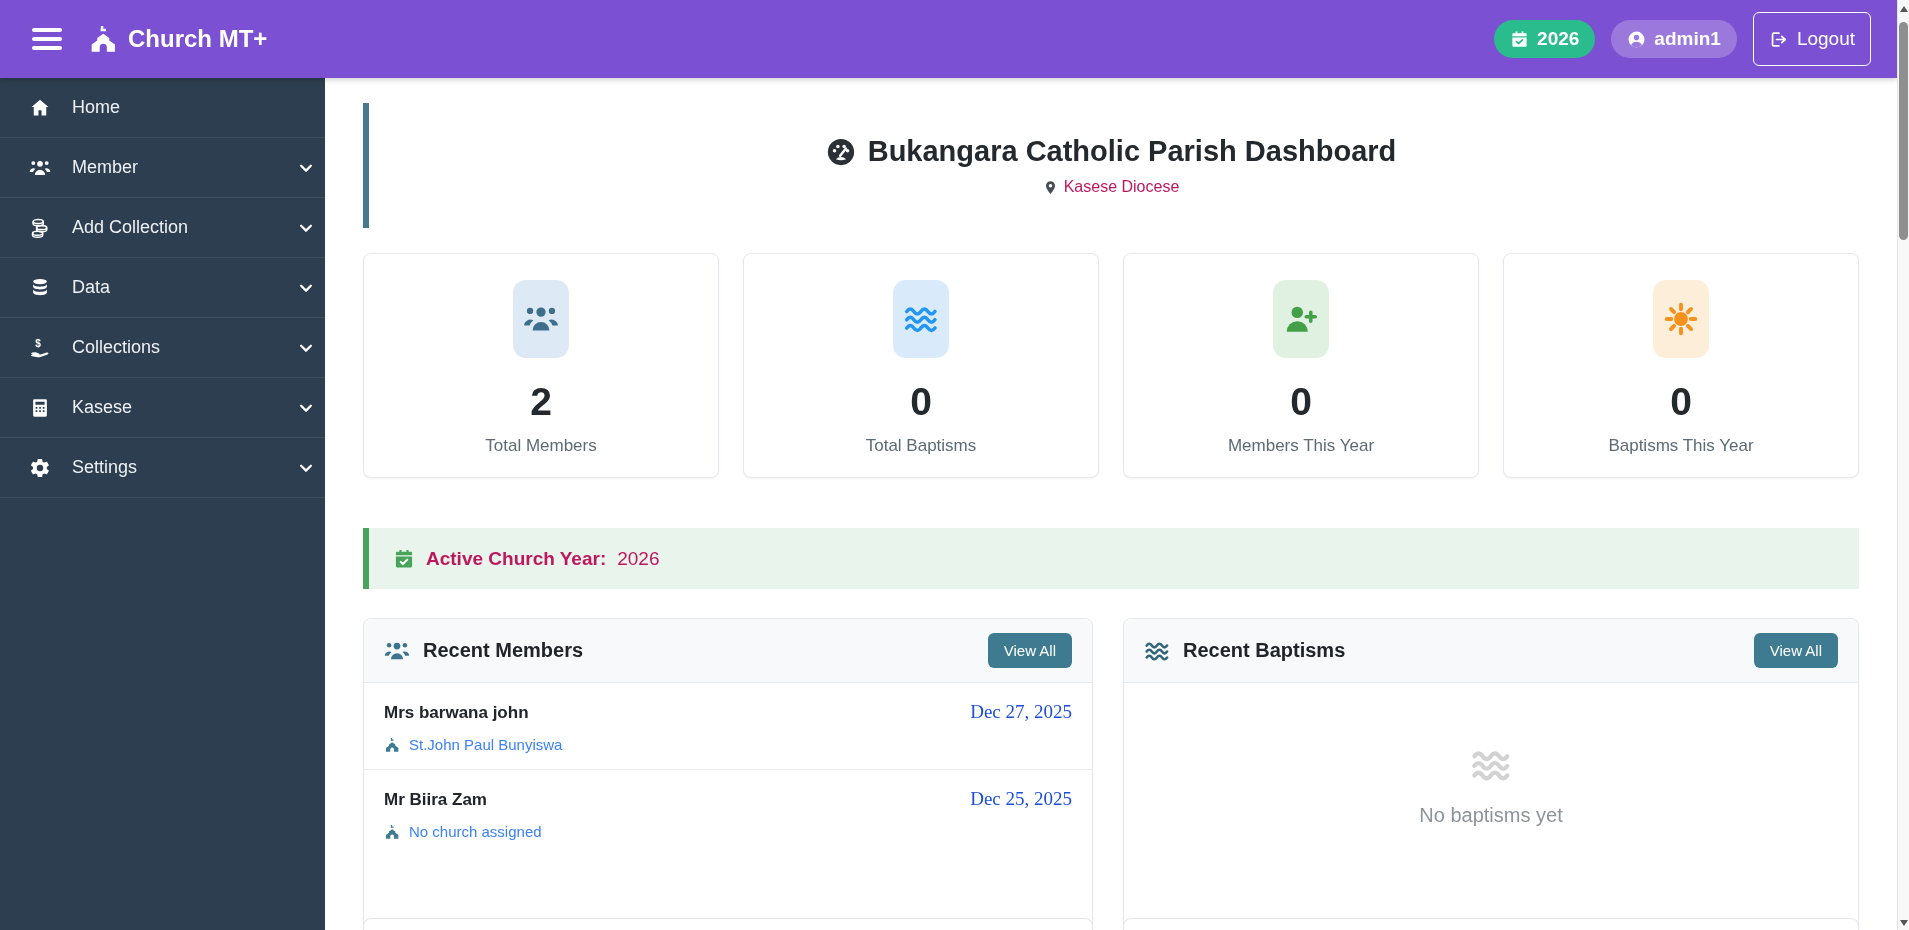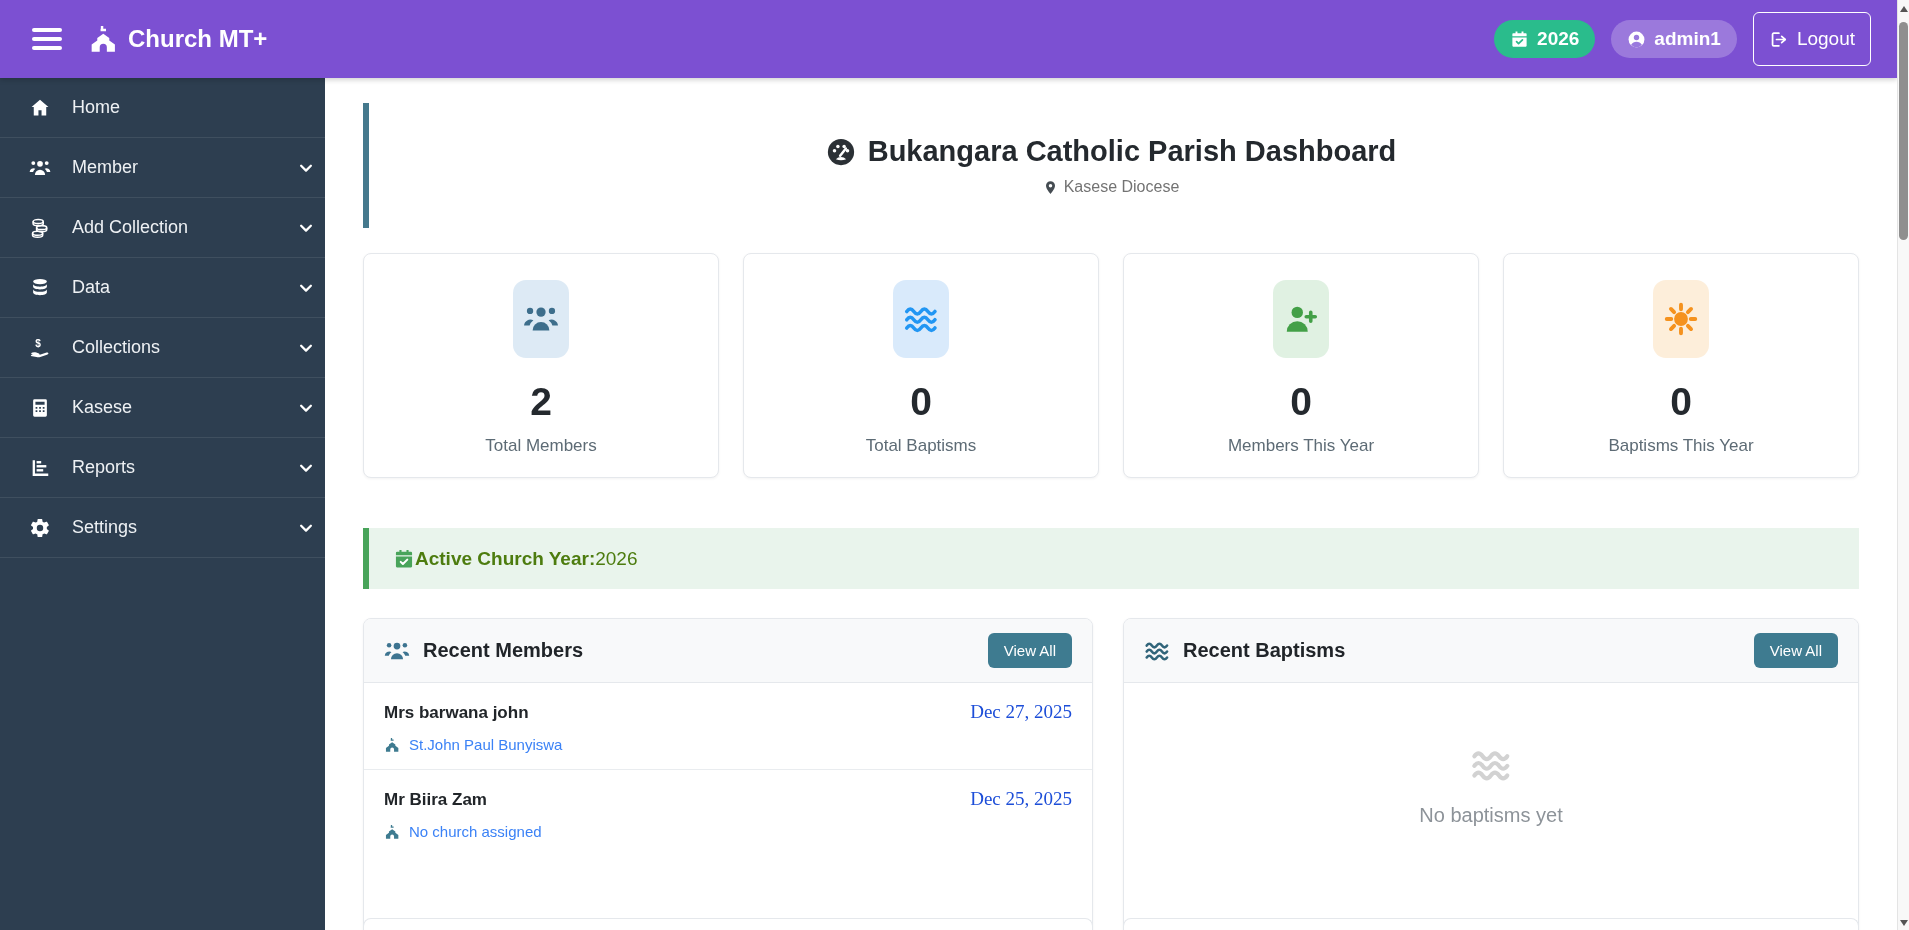--- a/index.html
+++ b/index.html
@@ -36,40 +36,40 @@
   .side-item .chev svg{width:18px;height:18px;}
 
   
   .main{position:absolute;left:325px;top:78px;right:12px;bottom:0;background:#fff;}
 
   .page-header{position:absolute;left:38px;top:25px;width:1490px;height:125px;background:#fff;
                border-left:6px solid #45798d;box-sizing:border-box;
                display:flex;flex-direction:column;align-items:center;justify-content:center;gap:10px;}
   .page-title{display:flex;align-items:center;gap:12px;font-size:29px;font-weight:bold;color:#24292e;text-align:right;}
   .page-title svg{width:30px;height:30px;}
-  .page-subtitle{display:flex;align-items:center;gap:6px;font-size:16px;color:#737373;}
+  .page-subtitle{display:flex;align-items:center;gap:6px;font-size:16px;color:#be185d;}
   .page-subtitle svg{width:15px;height:15px;color:#454c52;}
 
   .stats{position:absolute;left:38px;top:175px;width:1496px;display:grid;
          grid-template-columns:repeat(4,1fr);gap:24px;}
   .stat-card{height:225px;background:#fff;border:1px solid #e5e8ec;border-radius:8px;
              box-shadow:0 1px 3px rgba(0,0,0,.05);display:flex;flex-direction:column;align-items:center;
              padding-top:26px;box-sizing:border-box;}
   .tile{width:56px;height:78px;border-radius:13px;display:flex;align-items:center;justify-content:center;}
   .tile svg{width:36px;height:36px;}
   .tile.c1{background:#ddeaf5;color:#3d6e8c;}
   .tile.c2{background:#d9eafb;color:#2196f3;}
   .tile.c3{background:#e0f1e2;color:#43a047;}
   .tile.c4{background:#fdeeda;color:#f5921e;}
   .stat-value{margin-top:22px;font-size:39px;font-weight:bold;color:#24292e;}
   .stat-label{margin-top:12px;font-size:17px;color:#5d6b75;}
 
   .year-banner{position:absolute;left:38px;top:450px;width:1496px;height:61px;background:#e9f4ec;
                border-left:6px solid #48a45a;box-sizing:border-box;display:flex;align-items:center;
-               padding-left:24px;font-size:19px;color:#4d7c0f;}
+               padding-left:24px;gap:11px;font-size:19px;color:#be185d;}
   .year-banner svg{width:22px;height:22px;}
   .year-banner .yb-label{font-weight:bold;}
 
   .panels{position:absolute;left:38px;top:540px;display:grid;grid-template-columns:730px 736px;gap:30px;}
   .panel{background:#fff;border:1px solid #e5e8ec;border-radius:8px;overflow:hidden;
          box-shadow:0 1px 3px rgba(0,0,0,.05);height:334px;box-sizing:border-box;}
   .panel-header{height:64px;background:#f8f9fa;border-bottom:1px solid #e5e8ec;display:flex;
                 align-items:center;padding:0 20px;gap:13px;box-sizing:border-box;}
   .panel-header .p-icon{width:26px;height:26px;display:flex;align-items:center;}
   .panel-header .p-icon svg{width:26px;height:26px;}
@@ -235,36 +235,20 @@
         </svg>
       </span>
       <span>Kasese</span>
       <span class="chev">
         <svg viewBox="0 0 24 24" fill="none" stroke="#fff" stroke-width="3" stroke-linecap="round" stroke-linejoin="round">
             <path d="M5.5 9l6.5 6.5L18.5 9"></path>
           </svg>
       </span>
     </div>
 
-    <div class="side-item">
-      <span class="s-icon">
-        <svg viewBox="0 0 24 24" fill="#fff">
-          <path d="M4 3.5h2.5V18H21v2.6H4z"></path>
-          <rect x="8.3" y="13.2" width="7.2" height="2.6"></rect>
-          <rect x="8.3" y="8.8" width="10.6" height="2.6"></rect>
-          <rect x="8.3" y="4.4" width="5" height="2.6"></rect>
-        </svg>
-      </span>
-      <span>Reports</span>
-      <span class="chev">
-        <svg viewBox="0 0 24 24" fill="none" stroke="#fff" stroke-width="3" stroke-linecap="round" stroke-linejoin="round">
-            <path d="M5.5 9l6.5 6.5L18.5 9"></path>
-          </svg>
-      </span>
-    </div>
 
     <div class="side-item">
       <span class="s-icon">
         <svg viewBox="0 0 24 24" fill="#fff">
           <path d="M19.4 13a7.5 7.5 0 0 0 .1-1 7.5 7.5 0 0 0-.1-1l2.1-1.6a.5.5 0 0 0 .1-.6l-2-3.5a.5.5 0 0 0-.6-.2l-2.5 1a7.7 7.7 0 0 0-1.7-1l-.4-2.6a.5.5 0 0 0-.5-.4h-4a.5.5 0 0 0-.5.4l-.4 2.6a7.7 7.7 0 0 0-1.7 1l-2.5-1a.5.5 0 0 0-.6.2l-2 3.5a.5.5 0 0 0 .1.6L4.4 11a7.5 7.5 0 0 0 0 2l-2.1 1.6a.5.5 0 0 0-.1.6l2 3.5c.1.2.4.3.6.2l2.5-1c.5.4 1.1.7 1.7 1l.4 2.6c0 .2.2.4.5.4h4c.2 0 .4-.2.5-.4l.4-2.6c.6-.2 1.2-.6 1.7-1l2.5 1c.2.1.5 0 .6-.2l2-3.5a.5.5 0 0 0-.1-.6zM12 15.5a3.5 3.5 0 1 1 0-7 3.5 3.5 0 0 1 0 7z"></path>
         </svg>
       </span>
       <span>Settings</span>
       <span class="chev">
         <svg viewBox="0 0 24 24" fill="none" stroke="#fff" stroke-width="3" stroke-linecap="round" stroke-linejoin="round">

